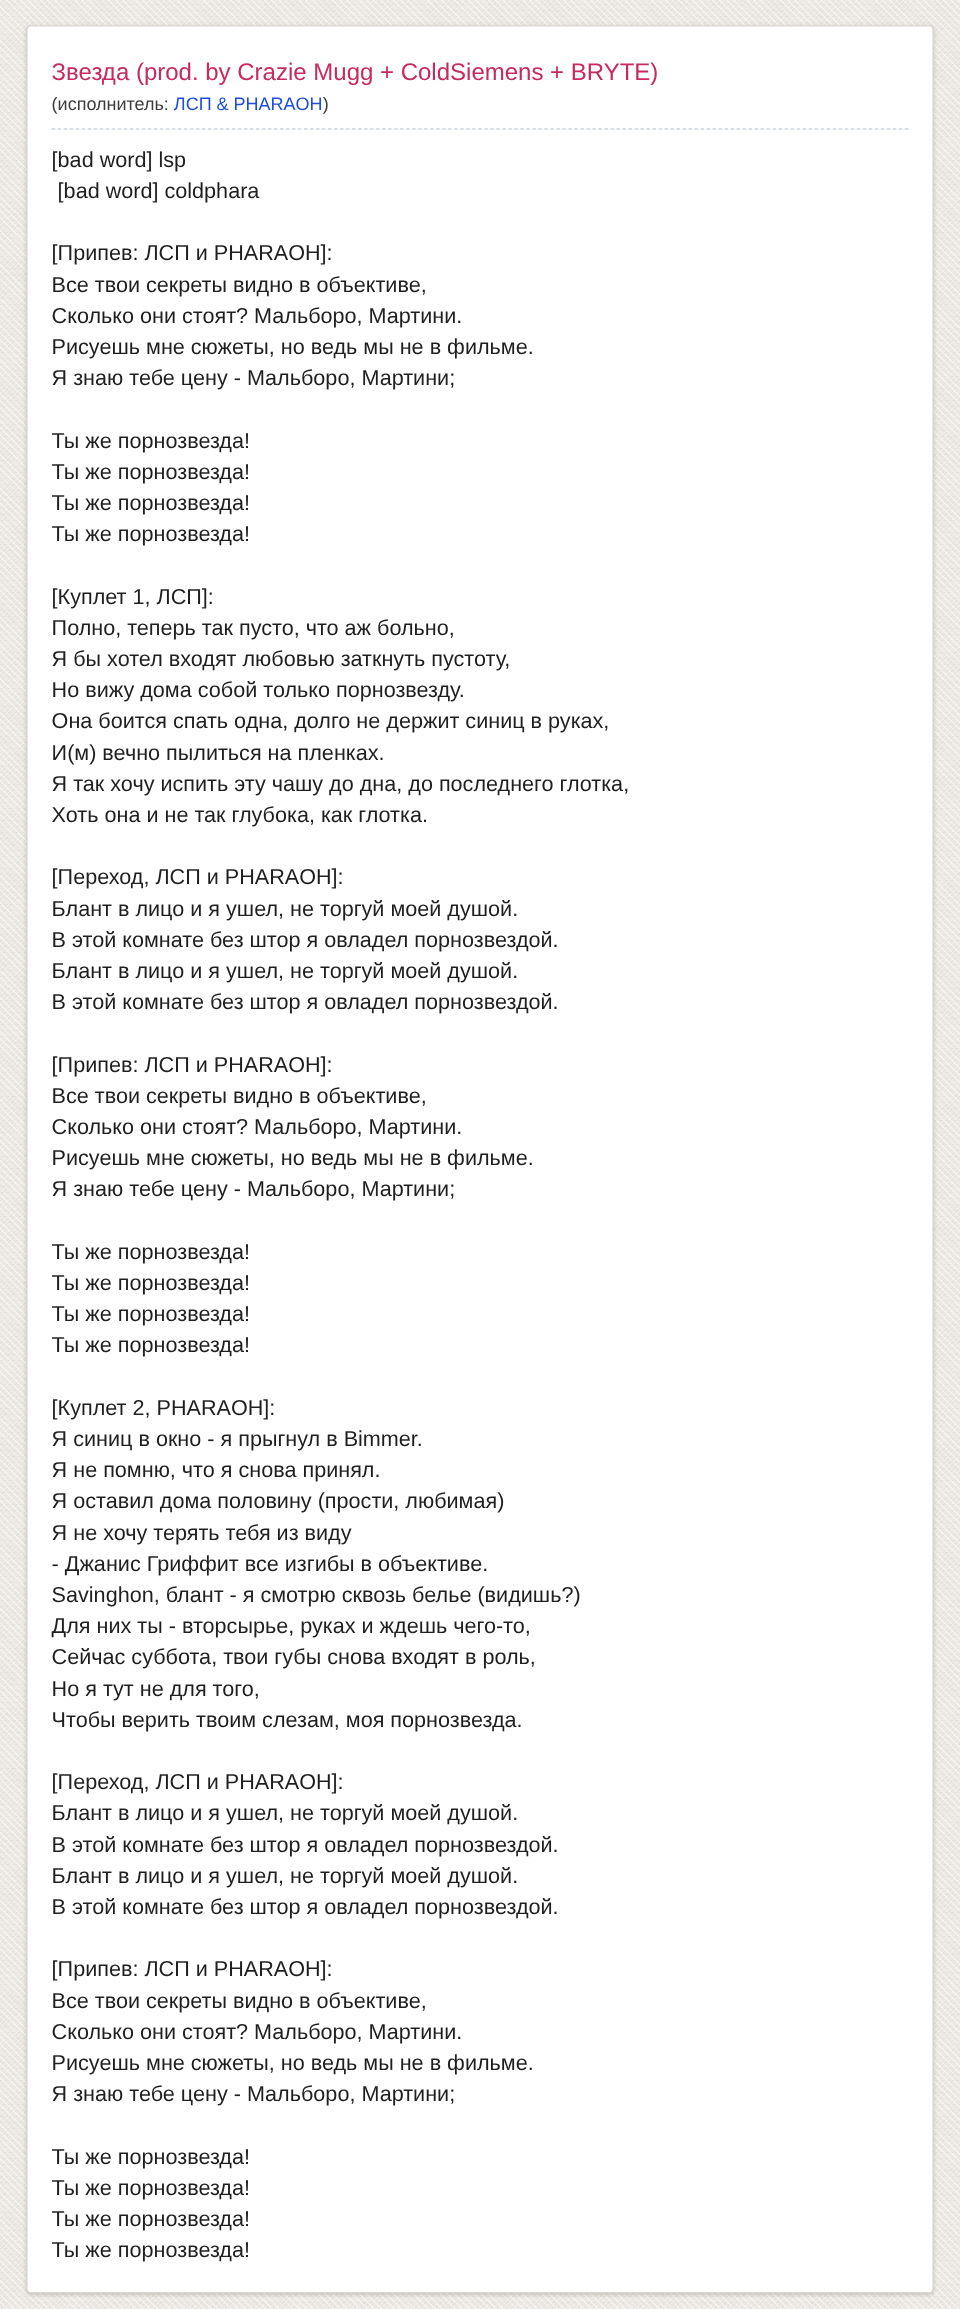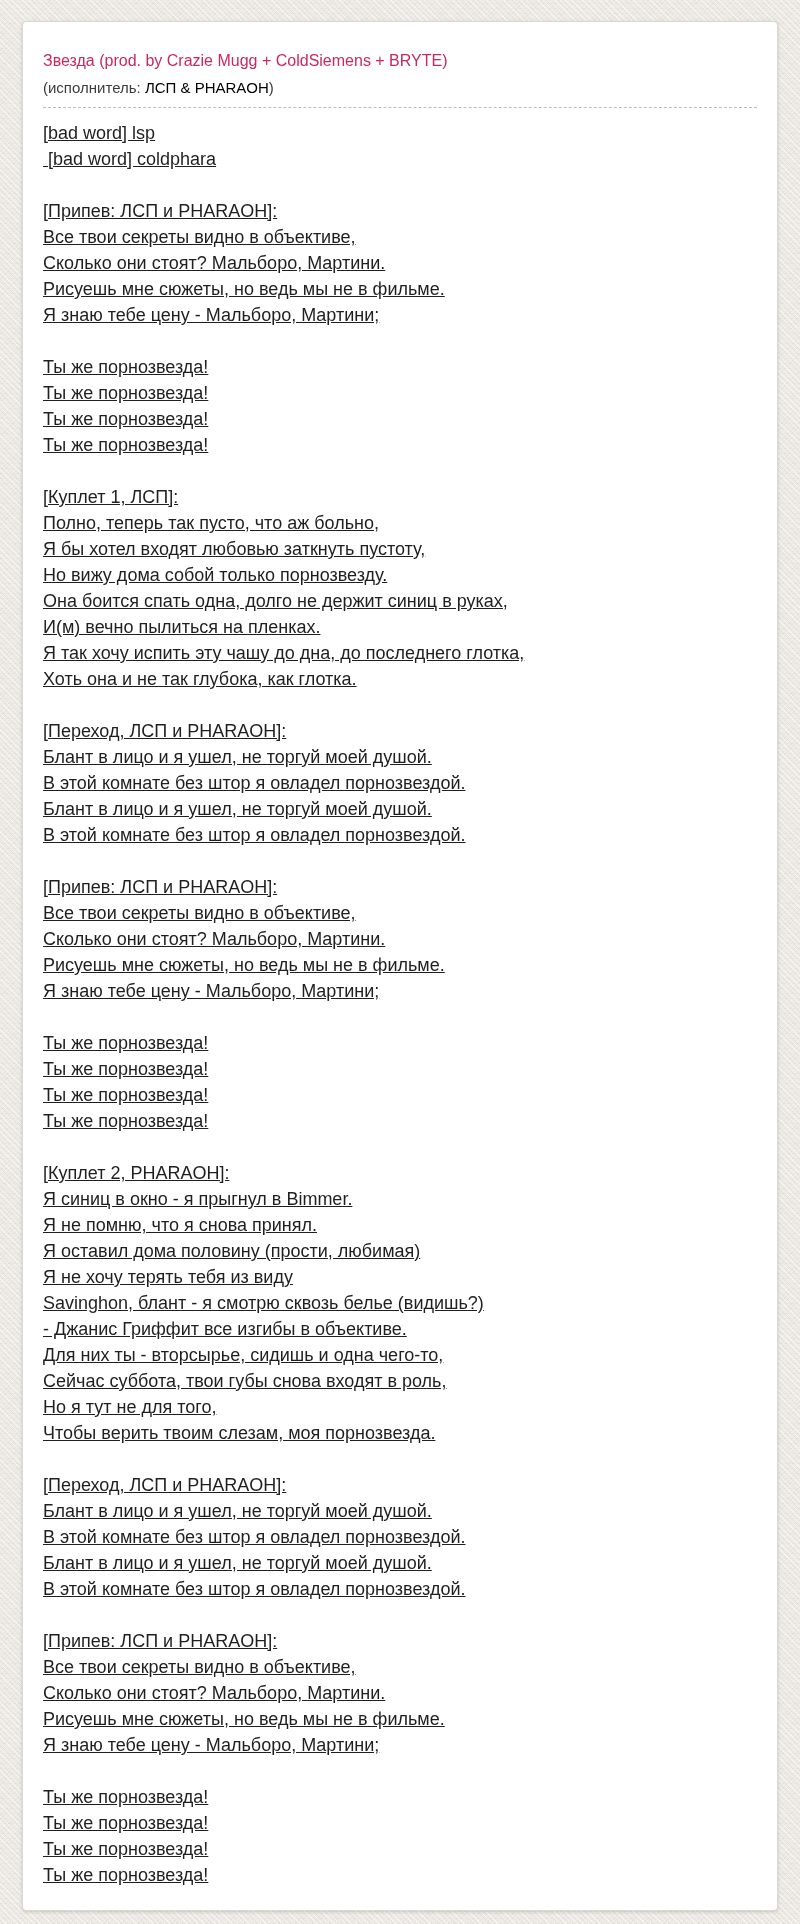--- a/index.html
+++ b/index.html
@@ -27,44 +27,43 @@
     border-radius: 4px;
     box-shadow: 0 1px 3px rgba(90,80,70,0.25);
     padding: 14px 20px 22px 20px;
   }
   .song-header {
     border-bottom: 1px dashed #b4c0c9;
     padding-bottom: 10px;
   }
   h1.song-title {
     margin: 10px 0 2px 0;
-    font-size: 16px;
+    font-size: 20px;
     line-height: 30px;
     font-weight: 400;
     color: #c8295e;
   }
   .artist-line {
     font-size: 15px;
     line-height: 19px;
     color: #3c3c3c;
   }
   .artist-link {
-    color: #000000;
+    color: #1d4ed8;
     text-decoration: none;
     cursor: pointer;
   }
   .lyrics {
     margin-top: 12px;
     font-size: 18px;
     line-height: 26px;
     color: #1f1f1f;
   }
   .stanza {
     margin: 0 0 26px 0;
-    text-decoration: underline;
   }
   .stanza:last-child {
     margin-bottom: 0;
   }
   .line {
     white-space: pre-wrap;
   }
 </style>
 </head>
 <body>
@@ -122,23 +121,23 @@
         <div class="line">Ты же порнозвезда!</div>
         <div class="line">Ты же порнозвезда!</div>
         <div class="line">Ты же порнозвезда!</div>
       </div>
       <div class="stanza">
         <div class="line">[Куплет 2, PHARAOH]:</div>
         <div class="line">Я синиц в окно - я прыгнул в Bimmer.</div>
         <div class="line">Я не помню, что я снова принял.</div>
         <div class="line">Я оставил дома половину (прости, любимая)</div>
         <div class="line">Я не хочу терять тебя из виду</div>
+        <div class="line">- Джанис Гриффит все изгибы в объективе.</div>
         <div class="line">Savinghon, блант - я смотрю сквозь белье (видишь?)</div>
-        <div class="line">- Джанис Гриффит все изгибы в объективе.</div>
-        <div class="line">Для них ты - вторсырье, сидишь и одна чего-то,</div>
+        <div class="line">Для них ты - вторсырье, руках и ждешь чего-то,</div>
         <div class="line">Сейчас суббота, твои губы снова входят в роль,</div>
         <div class="line">Но я тут не для того,</div>
         <div class="line">Чтобы верить твоим слезам, моя порнозвезда.</div>
       </div>
       <div class="stanza">
         <div class="line">[Переход, ЛСП и PHARAOH]:</div>
         <div class="line">Блант в лицо и я ушел, не торгуй моей душой.</div>
         <div class="line">В этой комнате без штор я овладел порнозвездой.</div>
         <div class="line">Блант в лицо и я ушел, не торгуй моей душой.</div>
         <div class="line">В этой комнате без штор я овладел порнозвездой.</div>

